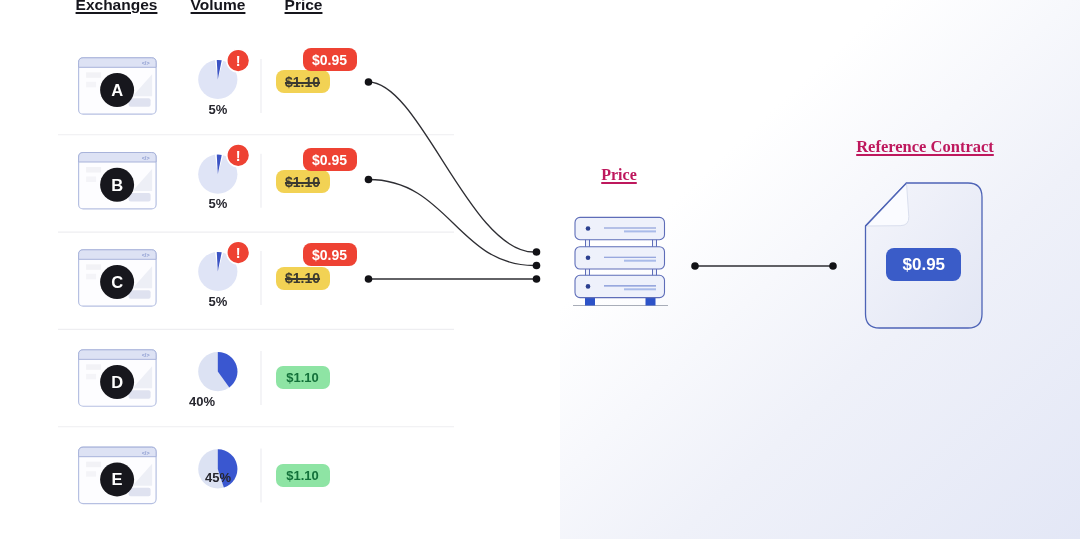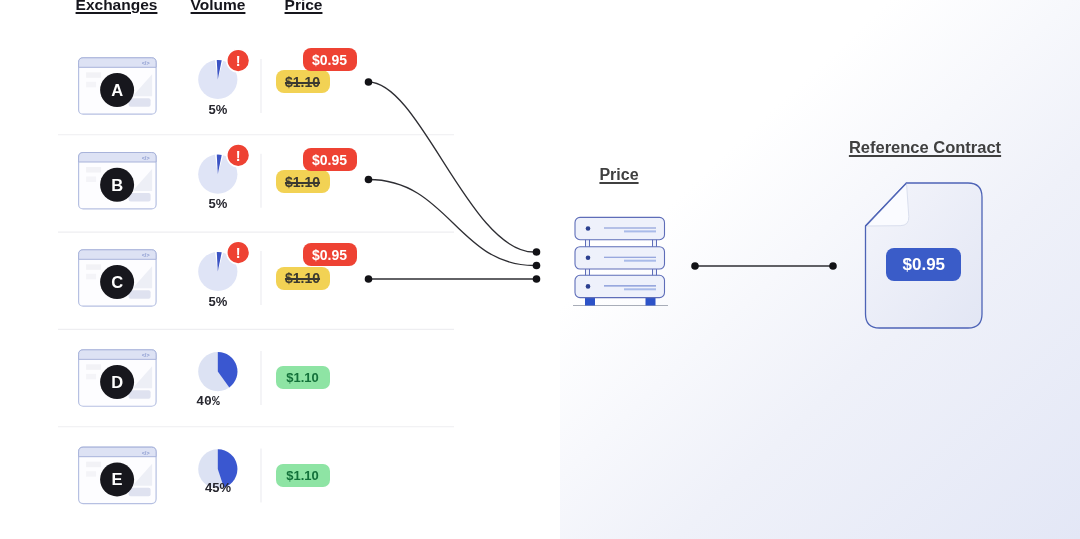--- a/index.html
+++ b/index.html
@@ -11,23 +11,23 @@
     text-decoration:underline;text-decoration-thickness:1.8px;text-underline-offset:2px;
     white-space:nowrap;transform:translateX(-50%);}
   .lbl{position:absolute;font-weight:bold;font-size:13px;color:#26262e;line-height:13px;
     white-space:nowrap;transform:translateX(-50%);}
   .badge{position:absolute;display:flex;align-items:center;justify-content:center;
     font-weight:bold;white-space:nowrap;}
   .red{background:#ee4233;color:#fff;border-radius:8px;width:54px;height:23px;font-size:14px;}
   .yellow{background:#f2d254;color:#3c3a30;border-radius:8px;width:54px;height:23px;font-size:14px;}
   .yellow span{text-decoration:line-through;text-decoration-thickness:1.6px;}
   .green{background:#8ee4a4;color:#13713a;border-radius:7px;width:54px;height:23px;font-size:13px;}
-  .biglbl{position:absolute;font-weight:bold;font-size:16px;color:#404040;line-height:16px;
+  .biglbl{position:absolute;font-weight:bold;font-size:16px;color:#be185d;line-height:16px;
     text-decoration:underline;text-decoration-thickness:1.8px;text-underline-offset:2px;
-    white-space:nowrap;transform:translateX(-50%);}
+    white-space:nowrap;transform:translateX(-50%);font-family:Liberation Serif, serif;}
   .docbadge{position:absolute;left:886.3px;top:248.4px;width:75px;height:33px;
     background:#3a5cc8;border-radius:8px;display:flex;align-items:center;justify-content:center;
     color:#fff;font-weight:bold;font-size:17px;}
 </style>
 </head>
 <body>
 <div id="canvas">
   <div id="panel"></div>
   <svg width="1080" height="539" viewBox="0 0 1080 539" style="position:absolute;left:0;top:0;">
 
@@ -196,22 +196,22 @@
     </g>
   </svg>
 
   <div class="hdr" style="left:116.5px;top:-3px;">Exchanges</div>
   <div class="hdr" style="left:218px;top:-3px;">Volume</div>
   <div class="hdr" style="left:303.5px;top:-3px;">Price</div>
 
   <div class="lbl" style="left:218px;top:102.7px;">5%</div>
   <div class="lbl" style="left:218px;top:197.4px;">5%</div>
   <div class="lbl" style="left:218px;top:294.7px;">5%</div>
-  <div class="lbl" style="left:208px;top:394.8px;font-family:Liberation Mono, monospace;">40%</div>
-  <div class="lbl" style="left:218px;top:481px;">45%</div>
+  <div class="lbl" style="left:202px;top:394.8px;">40%</div>
+  <div class="lbl" style="left:218px;top:471px;">45%</div>
 
   <div class="badge yellow" style="left:275.5px;top:70px;">
       <span>$1.10</span>
     </div>
   <div class="badge red" style="left:302.5px;top:48.2px;">$0.95</div>
   <div class="badge yellow" style="left:275.5px;top:170.3px;">
       <span>$1.10</span>
     </div>
   <div class="badge red" style="left:302.5px;top:148px;">$0.95</div>
   <div class="badge yellow" style="left:275.5px;top:266.5px;">

